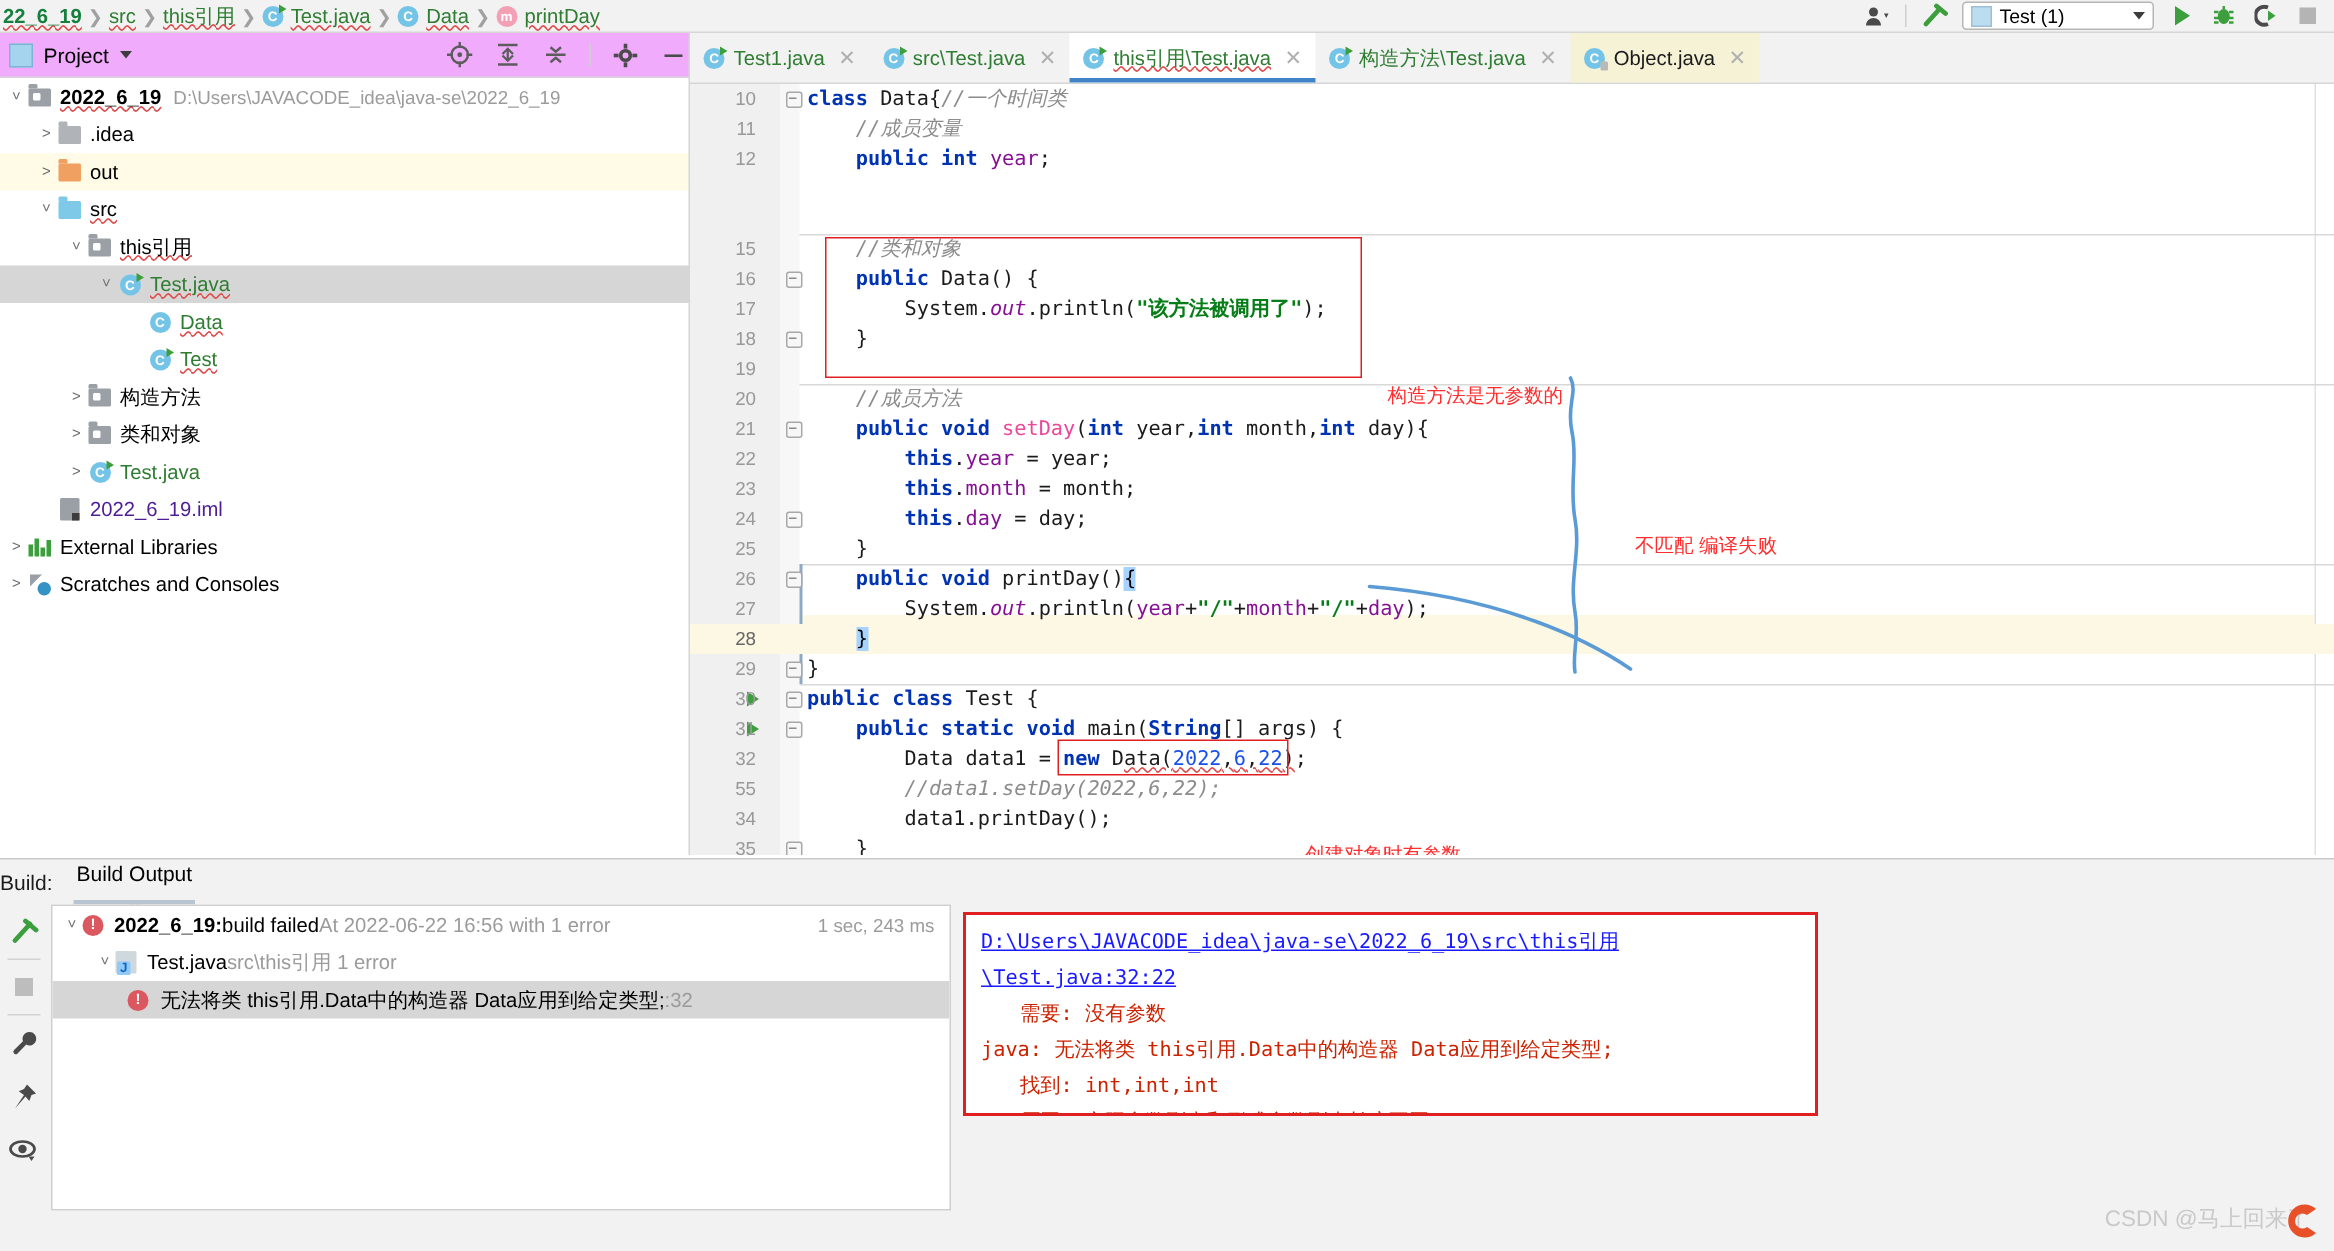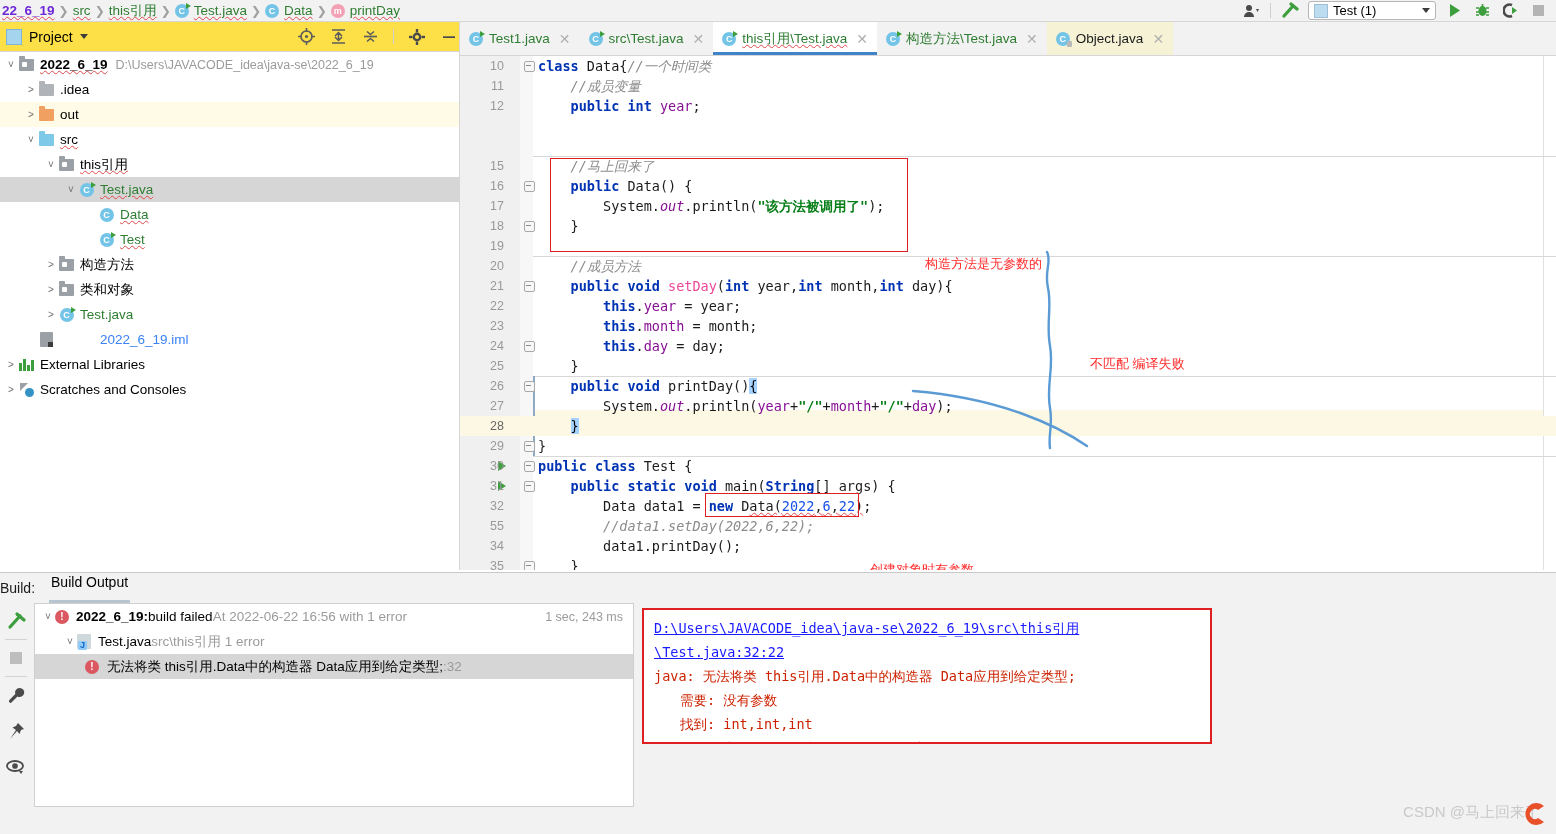--- a/index.html
+++ b/index.html
@@ -15,21 +15,21 @@
   
   .breadcrumb{
     position:absolute;left:0;top:0;width:1190px;height:22px;
     background:#f2f2f2;display:flex;align-items:center;
     padding-left:2px;box-sizing:border-box;white-space:nowrap;
     border-bottom:1px solid #d6d6d6;
   }
   .crumb{display:flex;align-items:center;font-size:13.5px;}
   .crumb-sep{color:#a0a0a0;margin:0 4px;font-size:12px;}
   .crumb-txt{color:#2f7d32;}
-  .crumb-txt.bold{color:#6d28d9;font-weight:bold;text-align:center;}
+  .crumb-txt.bold{color:#15803d;font-weight:bold;text-align:center;}
   .squig{text-decoration:underline;text-decoration-style:wavy;text-decoration-color:#e04a4a;text-decoration-thickness:1px;}
 
   
   .runbar{
     position:absolute;right:0;top:0;height:22px;width:366px;
     background:#f2f2f2;border-bottom:1px solid #d6d6d6;
     display:flex;align-items:center;justify-content:flex-end;
     padding-right:8px;box-sizing:border-box;gap:9px;
   }
   .tb-ico{width:19px;height:19px;display:inline-flex;align-items:center;justify-content:center;}
@@ -37,41 +37,41 @@
   .runconf{
     height:19px;min-width:128px;background:#fff;border:1px solid #b6b6b6;border-radius:3px;
     display:flex;align-items:center;gap:5px;padding:0 5px;box-sizing:border-box;font-size:13px;
   }
   .runconf .sq{width:12px;height:12px;border:1px solid #9fbfd8;background:#bcdcf0;}
   .caret{width:0;height:0;border-left:4px solid transparent;border-right:4px solid transparent;border-top:5px solid #3c3c3c;}
 
   
   .proj-header{
     position:absolute;left:0;top:22px;width:464px;height:30px;
-    background:#fde047;display:flex;align-items:center;box-sizing:border-box;
+    background:#f0abfc;display:flex;align-items:center;box-sizing:border-box;
     padding:0 6px;border-bottom:1px solid #d6d6d6;
   }
   .proj-title{display:flex;align-items:center;gap:7px;font-size:14px;}
   .proj-sq{width:14px;height:14px;background:#a5d4ee;border:1px solid #7fb4d4;}
   .proj-tools{margin-left:auto;display:flex;align-items:center;gap:13px;}
 
   
   .tree{
     position:absolute;left:0;top:52px;width:460px;height:518px;
     background:#ffffff;overflow:hidden;font-size:13.5px;
   }
   .trow{height:25px;display:flex;align-items:center;white-space:nowrap;box-sizing:border-box;}
   .trow.sel{background:#d6d6d6;}
   .trow.hl{background:#fffbe6;}
   .arrow{width:14px;display:inline-block;text-align:center;color:#6e6e6e;font-size:10px;flex:none;}
   .arrow.none{visibility:hidden;}
   .ticon{width:17px;height:15px;margin-right:5px;flex:none;display:inline-flex;align-items:center;justify-content:center;}
   .tlabel{color:#000;}
   .tlabel.green{color:#2f7d32;}
-  .tlabel.brown{color:#3b82f6;margin-left:40px;}
+  .tlabel.brown{color:#4c1d95;}
   .tlabel.bold{font-weight:bold;}
   .tpath{color:#9b9b9b;margin-left:8px;font-size:12.5px;}
 
   .folder{width:15px;height:12px;border-radius:1px;position:relative;display:block;}
   .folder:before{content:"";position:absolute;left:0;top:-3px;width:6px;height:3px;border-radius:1px 1px 0 0;background:inherit;}
   .f-gray{background:#b0b4b8;}
   .f-orange{background:#f0a060;}
   .f-blue{background:#7ec8e8;}
   .f-src{background:#9aa0a6;}
   .f-src:after{content:"";position:absolute;left:3px;top:3px;width:5px;height:5px;background:#fff;border-radius:1px;}
@@ -501,21 +501,21 @@
     <div class="fold" style="top:405px;"></div>
     <div class="fold" style="top:425px;"></div>
     <div class="fold" style="top:505px;"></div>
     <div class="runmark" style="top:405px;"></div>
     <div class="runmark" style="top:425px;"></div>
 
     <div class="codearea">
       <div class="ln" style="top:0px"><span class="num">10</span><span class="code"><span class="kw">class </span><span class="fn">Data{</span><span class="cm">//一个时间类</span></span></div>
       <div class="ln" style="top:20px"><span class="num">11</span><span class="code"><span class="cm">    //成员变量</span></span></div>
       <div class="ln" style="top:40px"><span class="num">12</span><span class="code"><span class="kw">    public int </span><span class="fld">year</span><span class="pl">;</span></span></div>
-      <div class="ln" style="top:100px"><span class="num">15</span><span class="code"><span class="cm">    //马上回来了</span></span></div>
+      <div class="ln" style="top:100px"><span class="num">15</span><span class="code"><span class="cm">    //类和对象</span></span></div>
       <div class="ln" style="top:120px"><span class="num">16</span><span class="code"><span class="kw">    public </span><span class="fn">Data() {</span></span></div>
       <div class="ln" style="top:140px"><span class="num">17</span><span class="code"><span class="pl">        System.</span><span class="stat">out</span><span class="pl">.println(</span><span class="st">"该方法被调用了"</span><span class="pl">);</span></span></div>
       <div class="ln" style="top:160px"><span class="num">18</span><span class="code"><span class="pl">    }</span></span></div>
       <div class="ln" style="top:180px"><span class="num">19</span><span class="code"></span></div>
       <div class="ln" style="top:200px"><span class="num">20</span><span class="code"><span class="cm">    //成员方法</span></span></div>
       <div class="ln" style="top:220px"><span class="num">21</span><span class="code"><span class="kw">    public void </span><span class="fn" style="color:#ec4899">setDay</span><span class="pl">(</span><span class="kw">int </span><span class="pl">year,</span><span class="kw">int </span><span class="pl">month,</span><span class="kw">int </span><span class="pl">day){</span></span></div>
       <div class="ln" style="top:240px"><span class="num">22</span><span class="code"><span class="kw">        this</span><span class="pl">.</span><span class="fld">year</span><span class="pl"> = year;</span></span></div>
       <div class="ln" style="top:260px"><span class="num">23</span><span class="code"><span class="kw">        this</span><span class="pl">.</span><span class="fld">month</span><span class="pl"> = month;</span></span></div>
       <div class="ln" style="top:280px"><span class="num">24</span><span class="code"><span class="kw">        this</span><span class="pl">.</span><span class="fld">day</span><span class="pl"> = day;</span></span></div>
       <div class="ln" style="top:300px"><span class="num">25</span><span class="code"><span class="pl">    }</span></span></div>
@@ -603,22 +603,22 @@
       </div>
       <div class="brow sel" style="padding-left:50px">
         <span class="berr">!</span>
         <span style="margin-left:8px">无法将类 this引用.Data中的构造器 Data应用到给定类型;</span>
         <span class="bmuted"> :32</span>
       </div>
     </div>
 
     <div class="errpanel">
       <div class="link">D:\Users\JAVACODE_idea\java-se\2022_6_19\src\this引用\Test.java:32:22</div>
+      <div class="red ind">需要: 没有参数</div>
       <div class="red">java: 无法将类 this引用.Data中的构造器 Data应用到给定类型;</div>
-      <div class="red ind">需要: 没有参数</div>
       <div class="red ind">找到: int,int,int</div>
       <div class="red ind">原因: 实际参数列表和形式参数列表长度不同</div>
     </div>
 
     <div class="watermark">CSDN @马上回来了</div>
     <svg style="position:absolute;right:8px;bottom:6px;width:30px;height:30px;">
       <path d="M26 8 A11 11 0 1 0 26 24 L20 20 A5 5 0 1 1 20 12 Z" fill="#e8502a"></path>
     </svg>
   </div>
 

